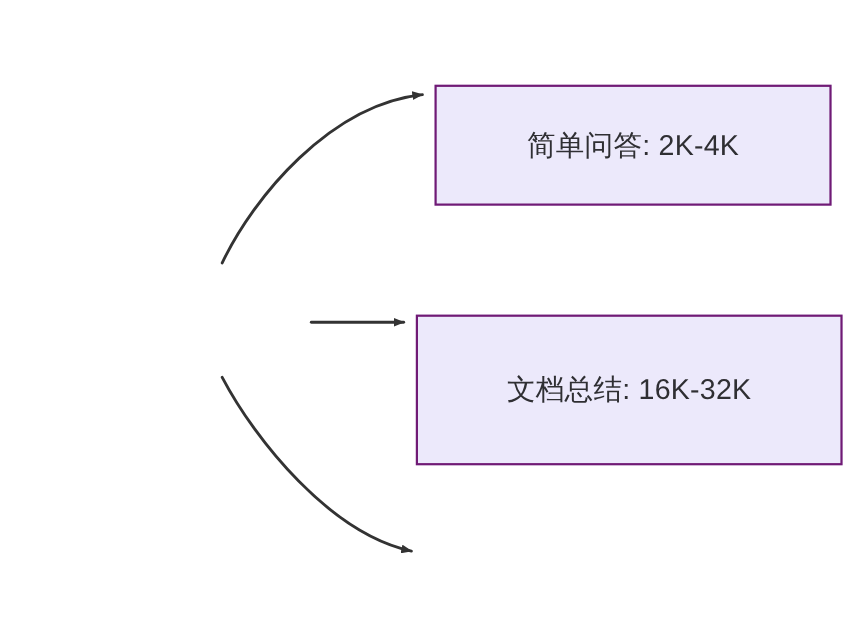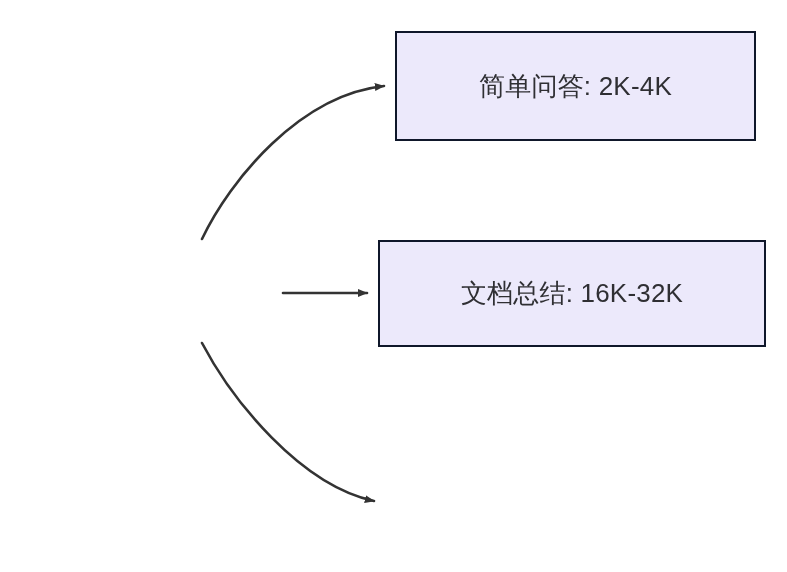--- a/index.html
+++ b/index.html
@@ -26,26 +26,27 @@
     left: 0;
     top: 0;
     width: 787px;
     height: 572px;
     pointer-events: none;
   }
   .node {
     position: absolute;
     box-sizing: border-box;
     background: #ece9fb;
-    border: 2px solid #0f172a;
+    border: 2px solid #701a75;
     border-radius: 0px;
     display: flex;
     align-items: center;
     justify-content: center;
     text-align: center;
+    margin-top: 46px;
   }
   .node-label {
     color: #2f2f33;
     font-size: 26px;
     line-height: 1.25;
     letter-spacing: 0.2px;
     white-space: nowrap;
   }
   #node-root {
     left: 31px;
@@ -56,21 +57,21 @@
   #node-simple-qa {
     left: 395px;
     top: 31px;
     width: 361px;
     height: 110px;
   }
   #node-doc-summary {
     left: 378px;
     top: 240px;
     width: 388px;
-    height: 107px;
+    height: 137px;
   }
   #node-multi-doc {
     left: 385px;
     top: 449px;
     width: 381px;
     height: 102px;
   }
 </style>
 </head>
 <body>

